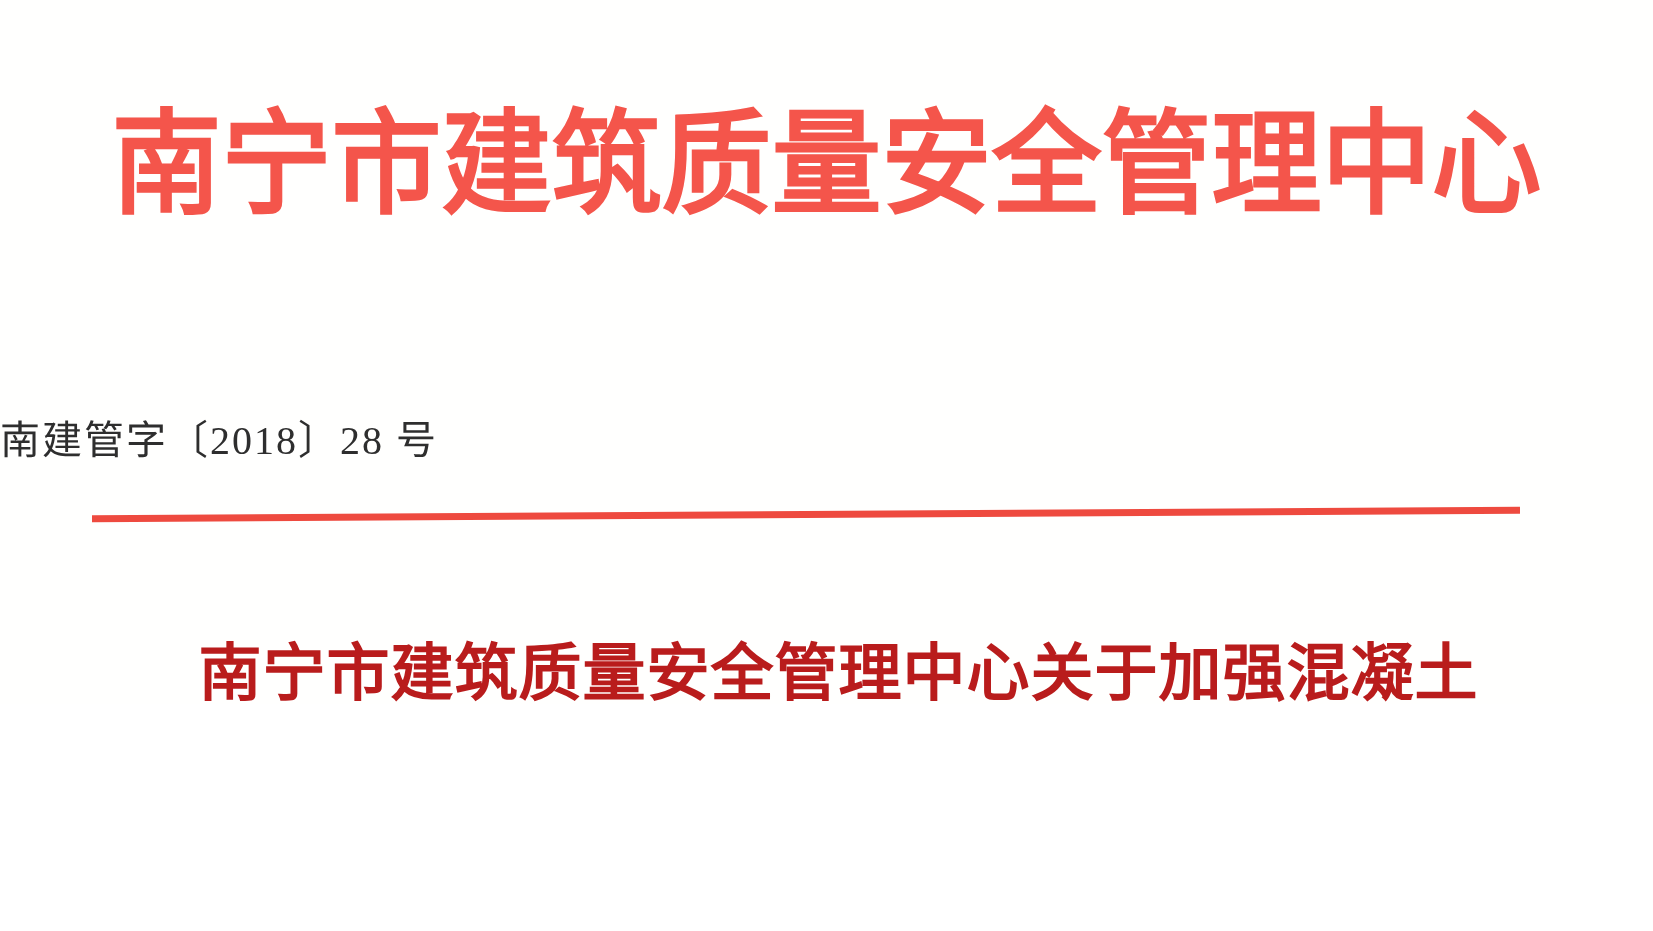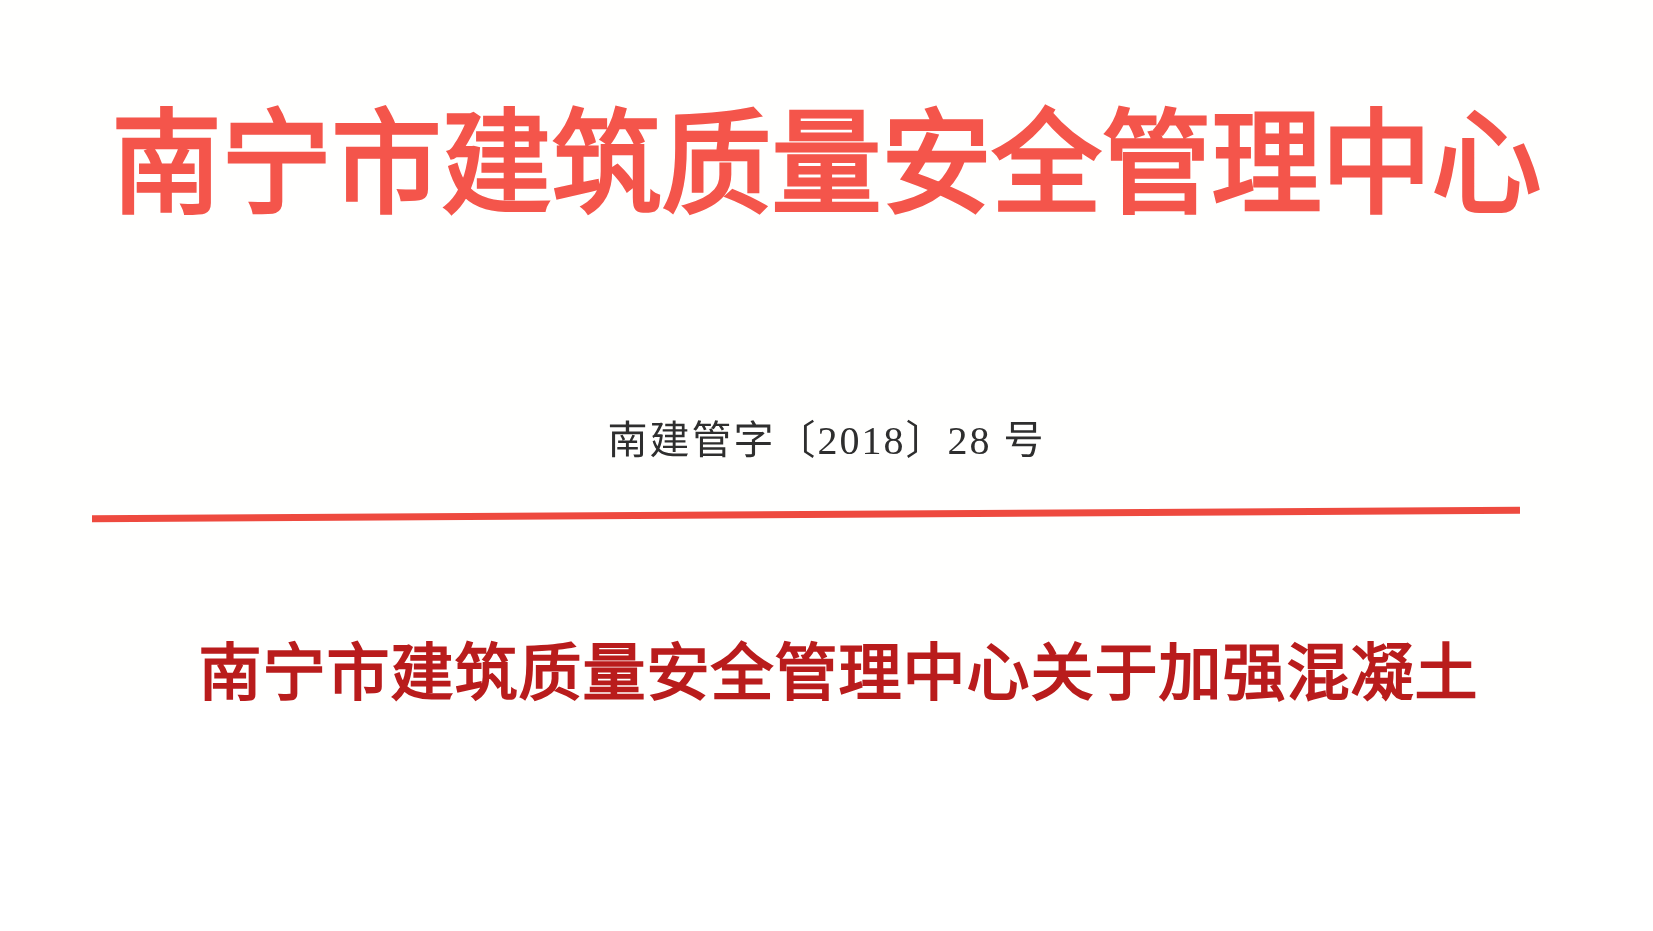--- a/index.html
+++ b/index.html
@@ -34,21 +34,20 @@
     transform: scaleY(1.04);
     transform-origin: center top;
   }
   
   .doc-number {
     position: absolute;
     top: 414px;
     left: 0;
     width: 100%;
     margin: 0;
-    text-align: center;
     font-size: 40px;
     line-height: 1.35;
     font-weight: 400;
     letter-spacing: 2px;
     color: #2e2e2e;
     white-space: nowrap;
   }
   
   .red-rule {
     position: absolute;

